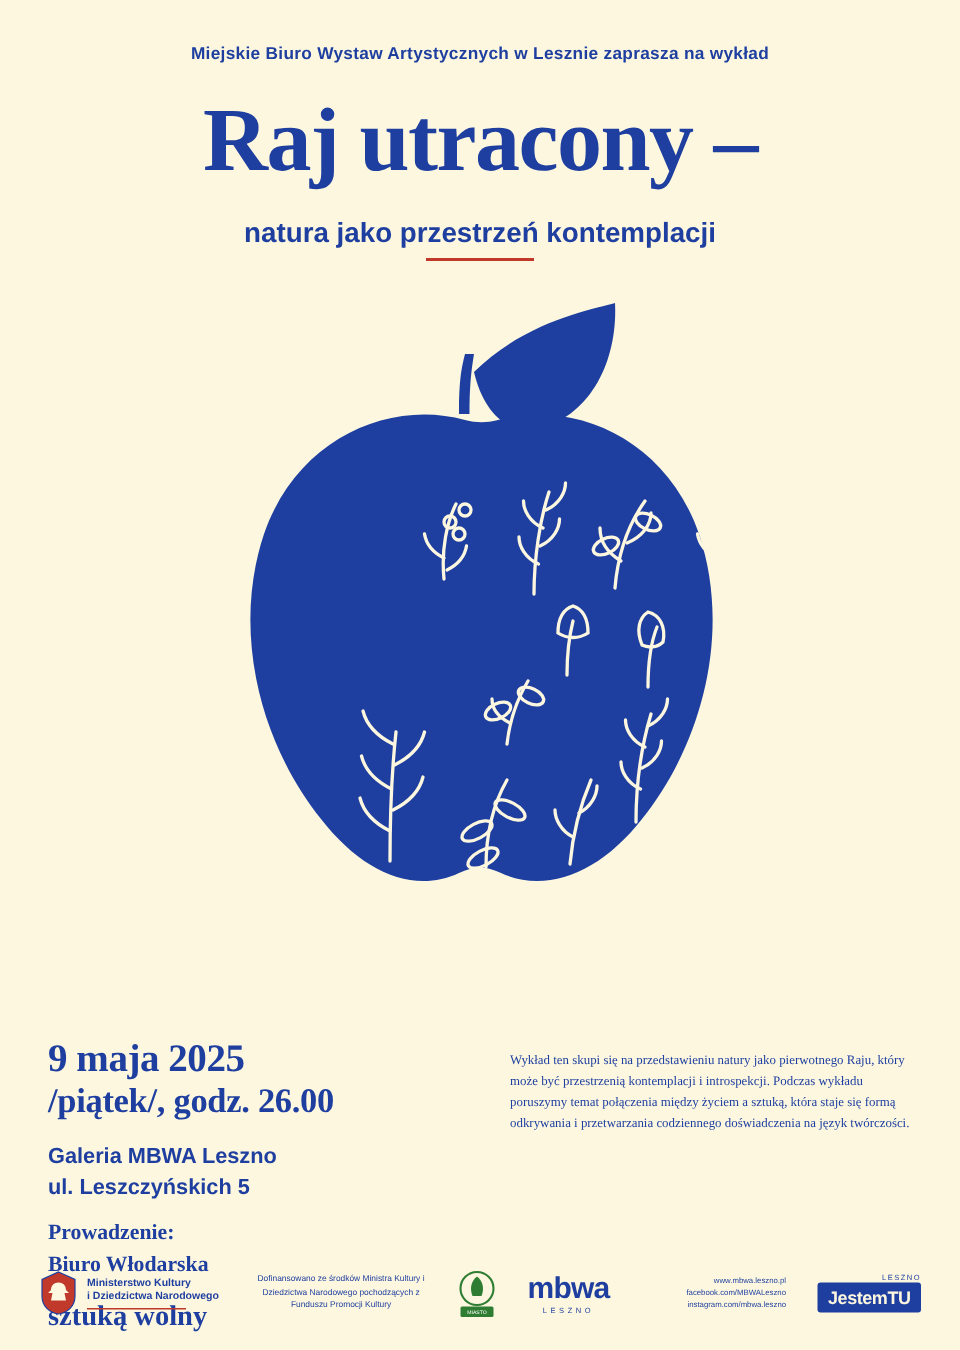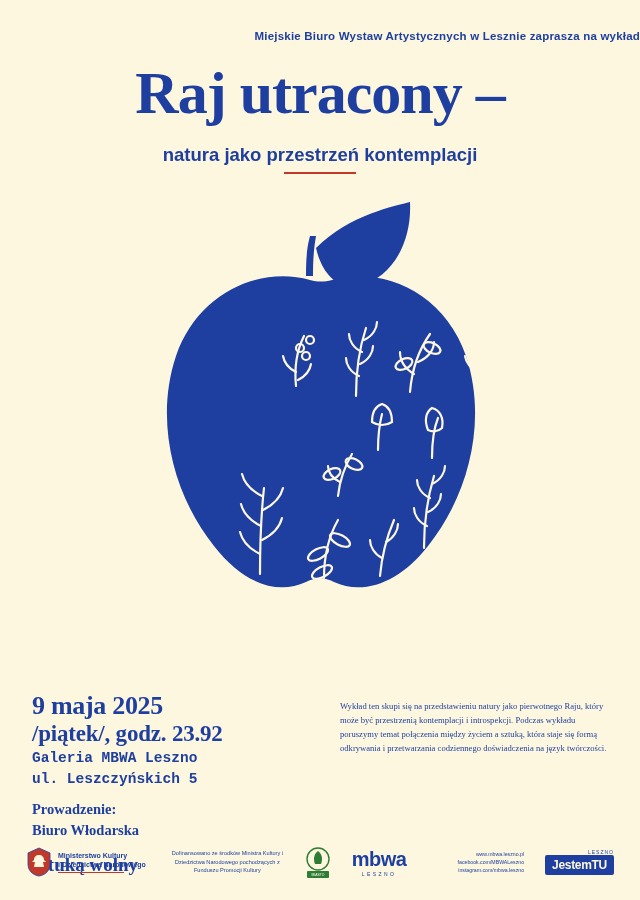--- a/index.html
+++ b/index.html
@@ -10,21 +10,21 @@
     color:#1e3fa0;
     overflow:hidden;
     position:relative;
   }
   .poster{
     position:absolute;inset:0;
     background:#fdf7df;
   }
   .kicker{
     position:absolute;top:30px;left:0;right:0;
-    text-align:right;
+    text-align:center;
     font-size:11.5px;
     font-weight:bold;
     letter-spacing:0.2px;
     color:#1e3fa0;
     font-family:"Liberation Sans", sans-serif;
   }
   .title{
     position:absolute;top:62px;left:0;right:0;
     text-align:center;
     font-family:"Liberation Serif", serif;
@@ -65,21 +65,22 @@
   }
   .date-sub{
     font-family:"Liberation Serif", serif;
     font-weight:bold;
     font-size:23px;
     line-height:1.15;
     margin-top:2px;
     letter-spacing:-0.2px;
   }
   .venue{
-    font-family:Liberation Mono, monospace;
+    margin-top:13px;
+    font-family:Liberation Sans, sans-serif;
     font-weight:bold;
     font-size:14.5px;
     line-height:1.45;
   }
   .host{
     margin-top:9px;
     font-family:"Liberation Serif", serif;
     font-weight:bold;
     font-size:14.5px;
     line-height:1.45;
@@ -235,21 +236,21 @@
 
         <path d="M352 372 C354 348, 360 328, 368 312"></path>
         <path d="M354 352 C346 348, 342 340, 342 334"></path>
         <path d="M358 336 C366 332, 370 324, 370 318"></path>
       </g>
     </svg>
   </div>
 
   <div class="date-block">
     <div class="date-main">9 maja 2025</div>
-    <div class="date-sub">/piątek/, godz. 23.92</div>
+    <div class="date-sub">/piątek/, godz. 26.00</div>
     <div class="venue">
       <div>Galeria MBWA Leszno</div>
       <div>ul. Leszczyńskich 5</div>
     </div>
     <div class="host">
       <div>Prowadzenie:</div>
       <div>Biuro Włodarska</div>
     </div>
     <div class="free">sztuką wolny</div>
   </div>

